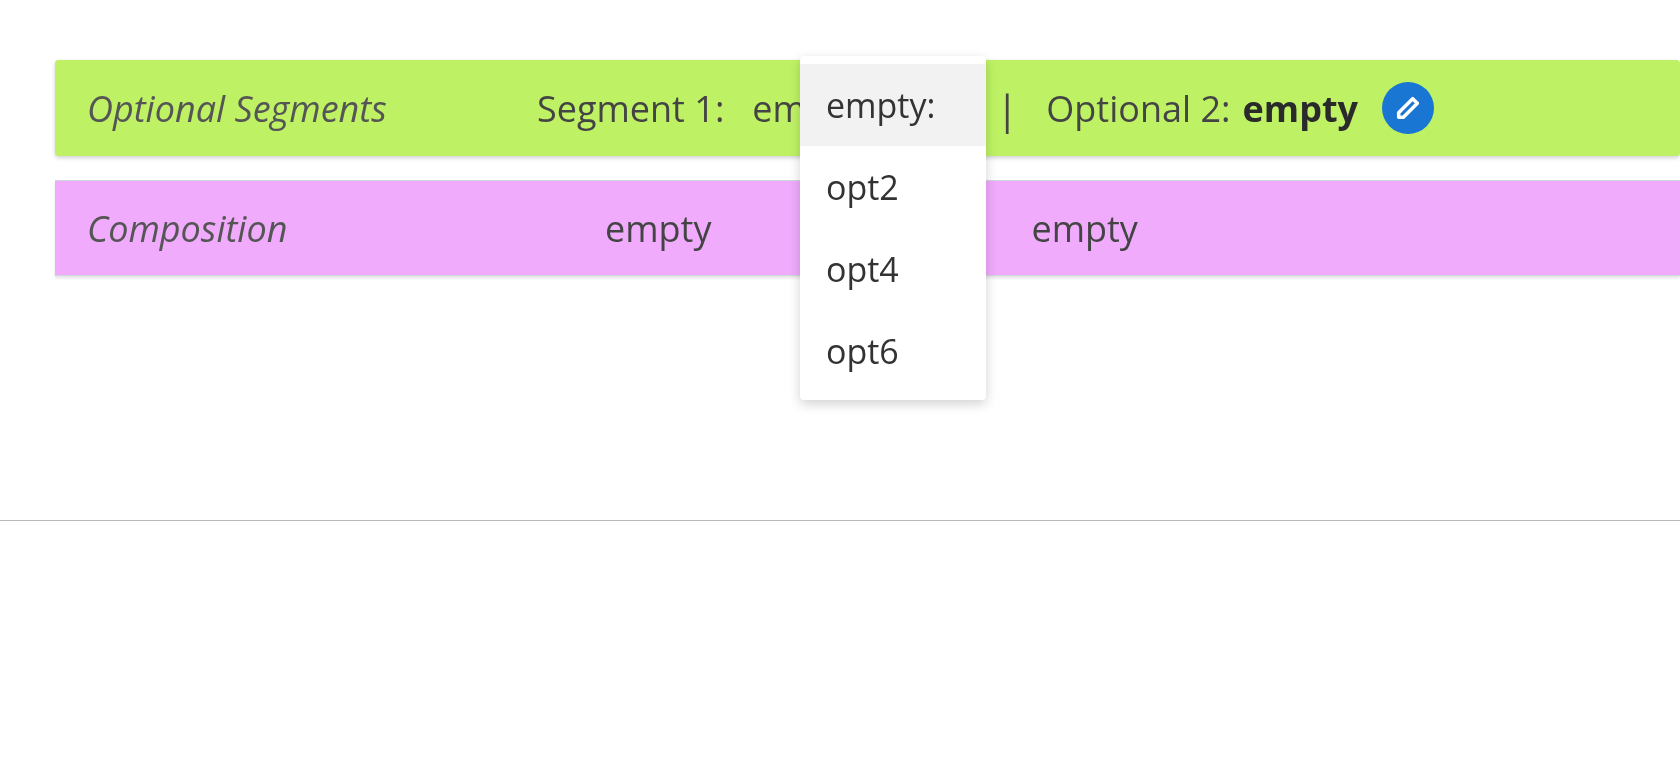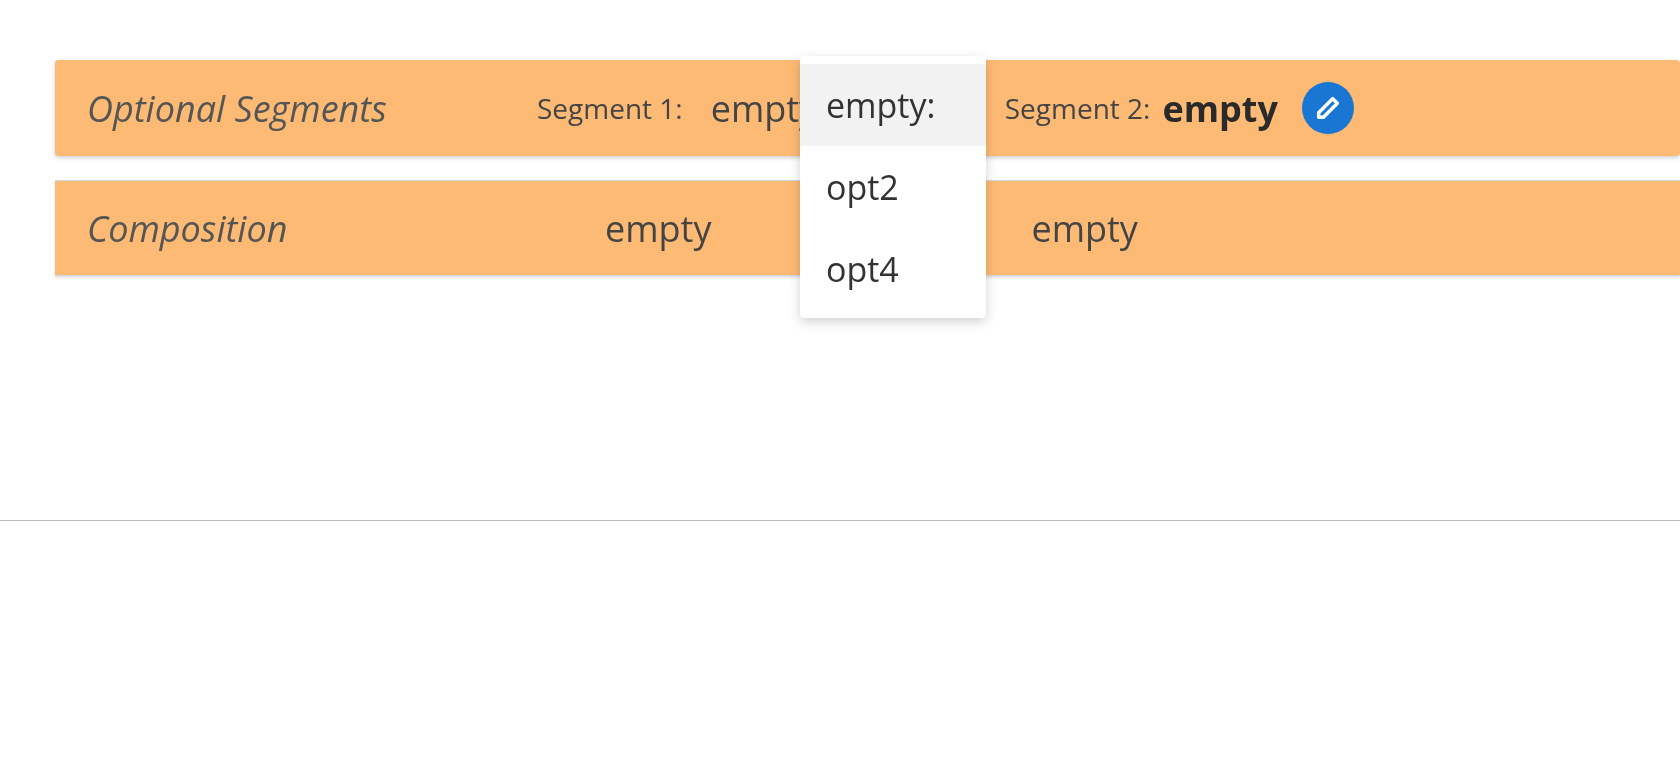--- a/index.html
+++ b/index.html
@@ -17,40 +17,40 @@
     position: relative;
     width: 1680px;
     height: 760px;
   }
 
   
   .card {
     position: absolute;
     left: 55px;
     right: 0;
-    background: #fdba74;
+    background: #bef264;
     border-radius: 4px;
     box-shadow: 0 2px 4px rgba(0,0,0,0.18), 0 0 1px rgba(0,0,0,0.08);
   }
   .card-row1 {
     top: 60px;
     height: 96px;
     display: flex;
     align-items: center;
     padding-left: 32px;
   }
 
   
   .row2 {
     position: absolute;
     left: 55px;
     right: 0;
     top: 180px;
     height: 96px;
-    background: #fdba74;
+    background: #f0abfc;
     border-top: 1px solid #d0d7de;
     border-bottom: 1px solid #cfd6dd;
     box-shadow: 0 2px 3px rgba(0,0,0,0.12);
     display: flex;
     align-items: center;
   }
 
   
   .hr {
     position: absolute;
@@ -64,21 +64,21 @@
   .row-title {
     font-style: italic;
     font-size: 36px;
     color: #555;
     width: 450px;
     flex: 0 0 auto;
   }
   .row-title.comp { padding-left: 32px; }
 
   .seg-label {
-    font-size: 28px;
+    font-size: 36px;
     color: #444;
     flex: 0 0 auto;
   }
 
   .seg1-select {
     display: flex;
     align-items: center;
     font-size: 36px;
     color: #444;
     padding: 0 28px;
@@ -160,21 +160,21 @@
     <span class="seg1-select">empty:</span>
 
     <span class="btn-round">
       <svg viewBox="0 0 24 24">
         <polyline points="5 12 10 17 20 7"></polyline>
       </svg>
     </span>
 
     <span class="vsep">|</span>
 
-    <span class="seg-label">Segment 2:</span>
+    <span class="seg-label">Optional 2:</span>
 
     <span class="seg2-value">empty</span>
 
     <span class="btn-round">
       <svg viewBox="0 0 24 24">
         <path d="M4 20 L8 20 L20 8 L16 4 L4 16 Z"></path>
       </svg>
     </span>
   </div>
 
@@ -185,15 +185,16 @@
 
     <span class="comp-val" style="margin-left:320px;">empty</span>
   </div>
 
   <div class="hr"></div>
 
   <div class="menu" id="seg1-menu">
       <div class="menu-item selected">empty:</div>
       <div class="menu-item">opt2</div>
       <div class="menu-item">opt4</div>
+      <div class="menu-item">opt6</div>
     </div>
 
 </div>
 
 </body></html>

